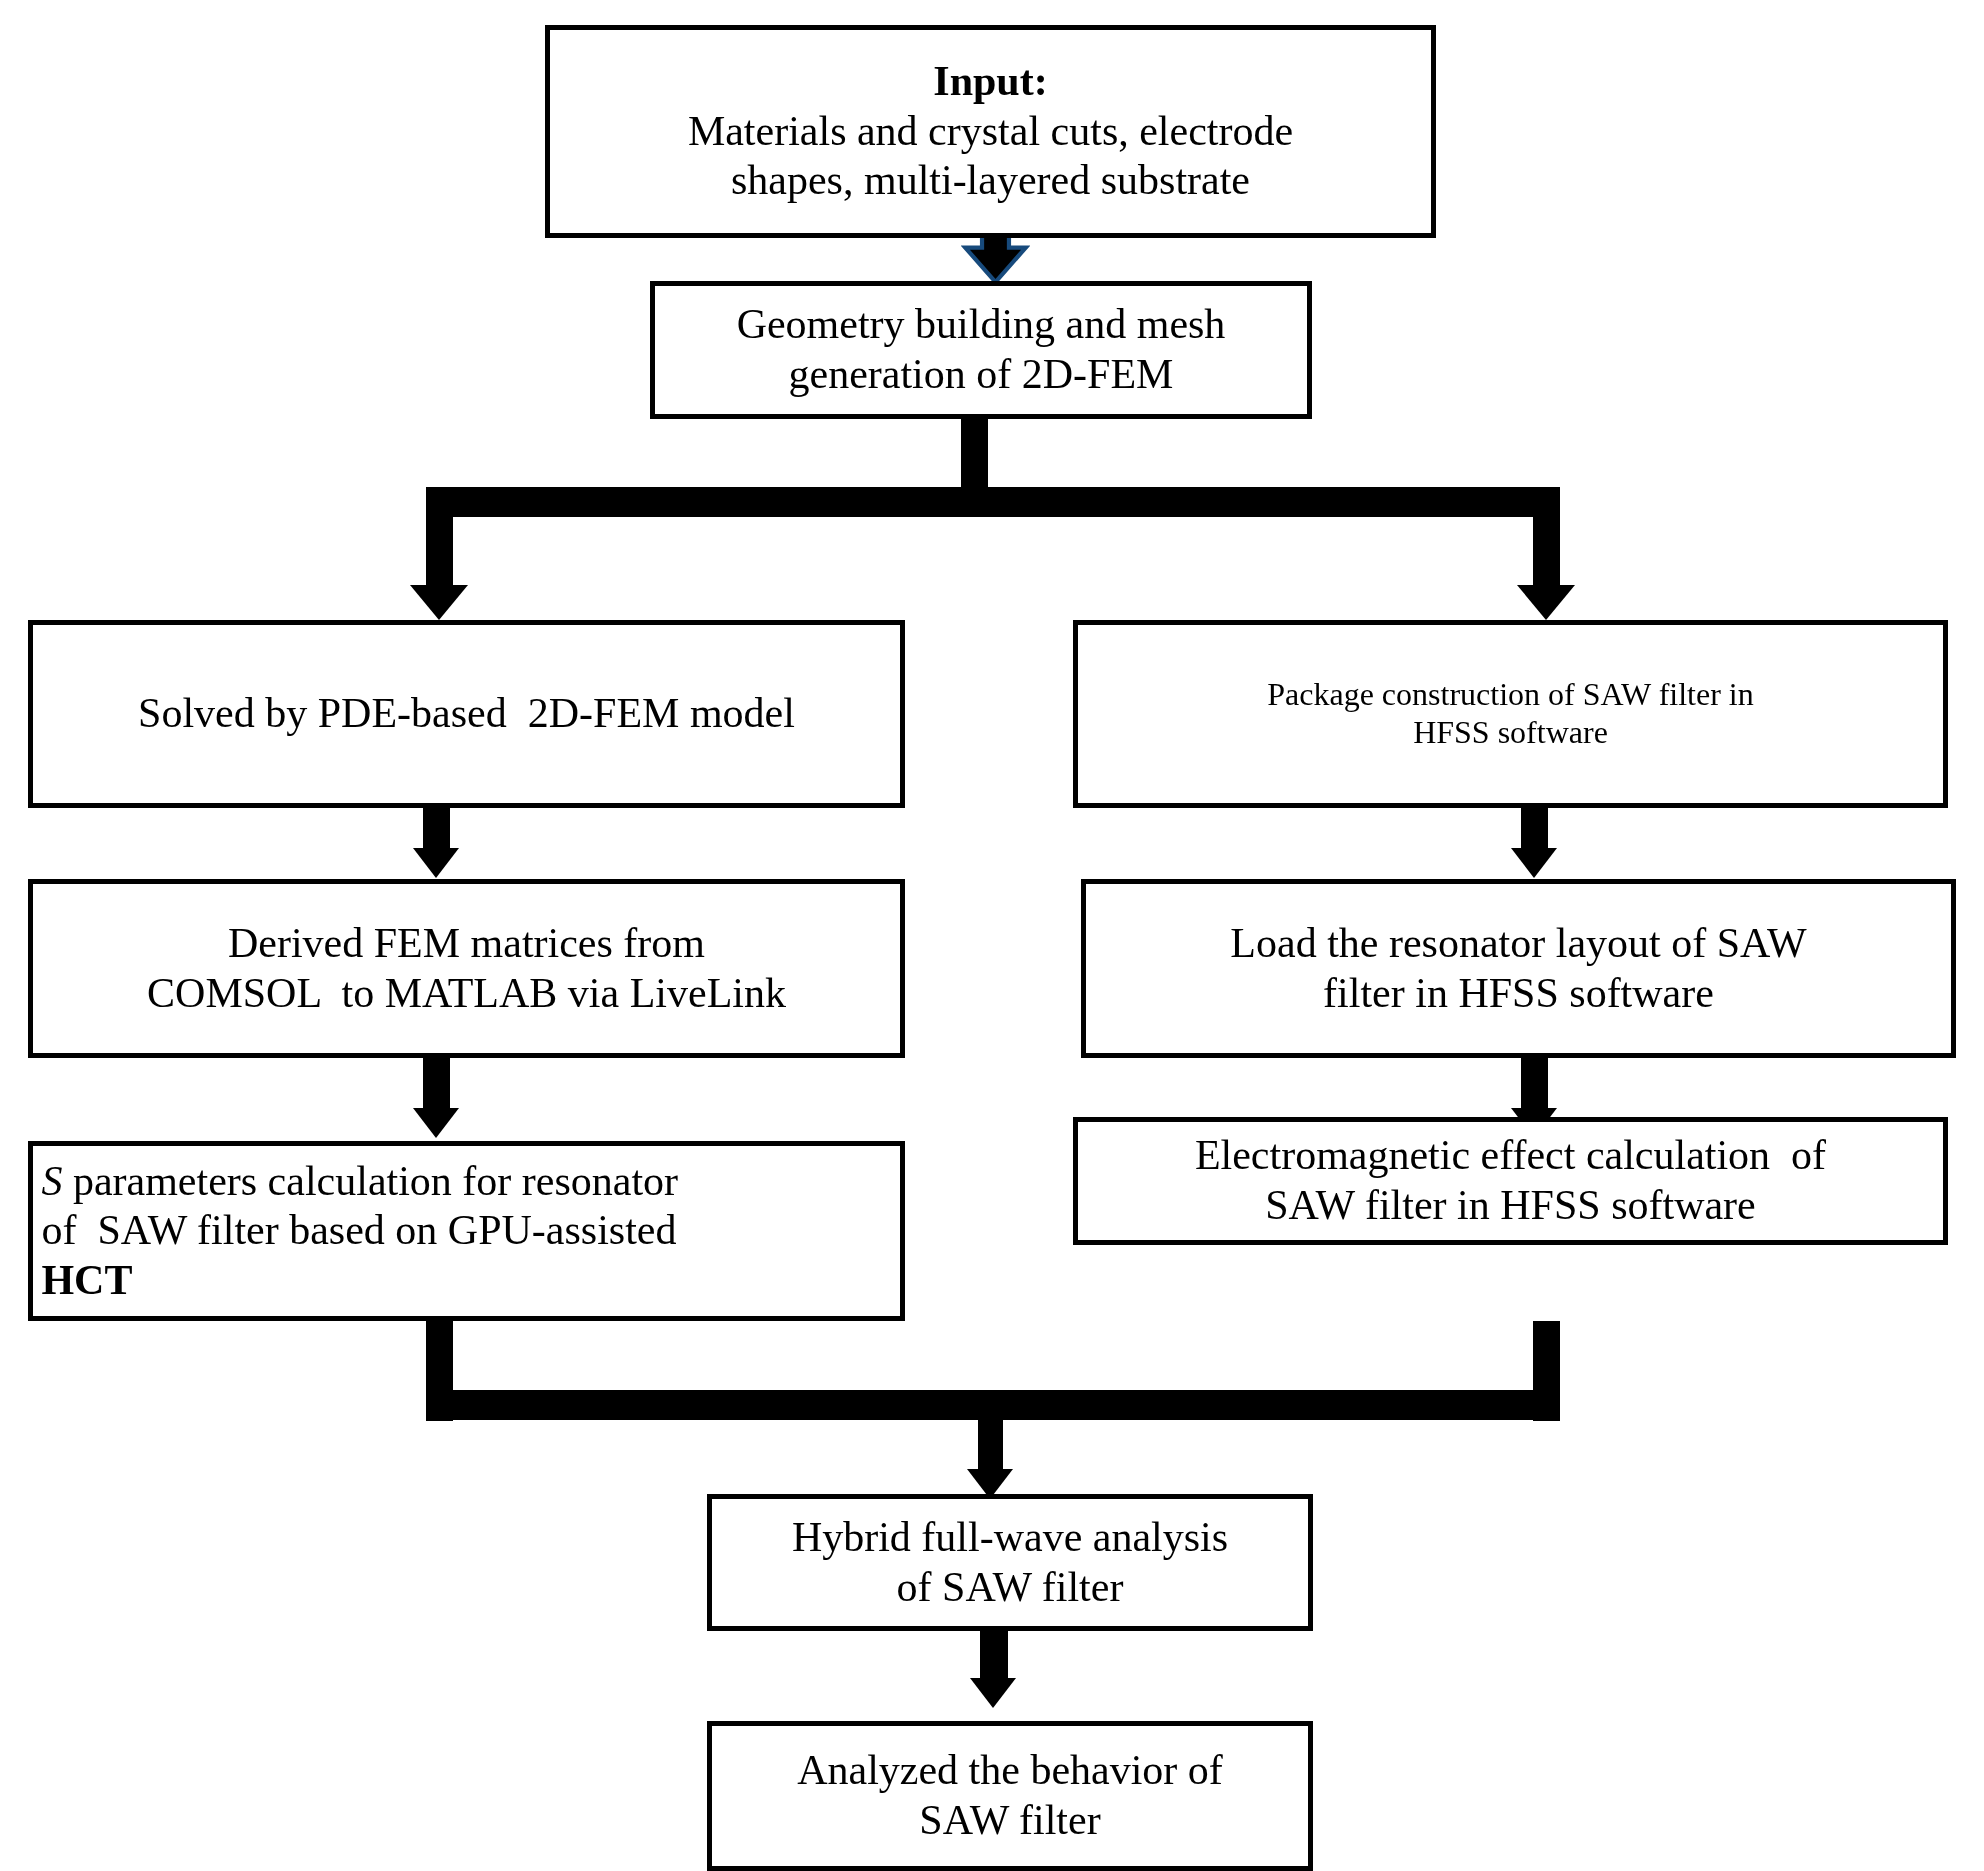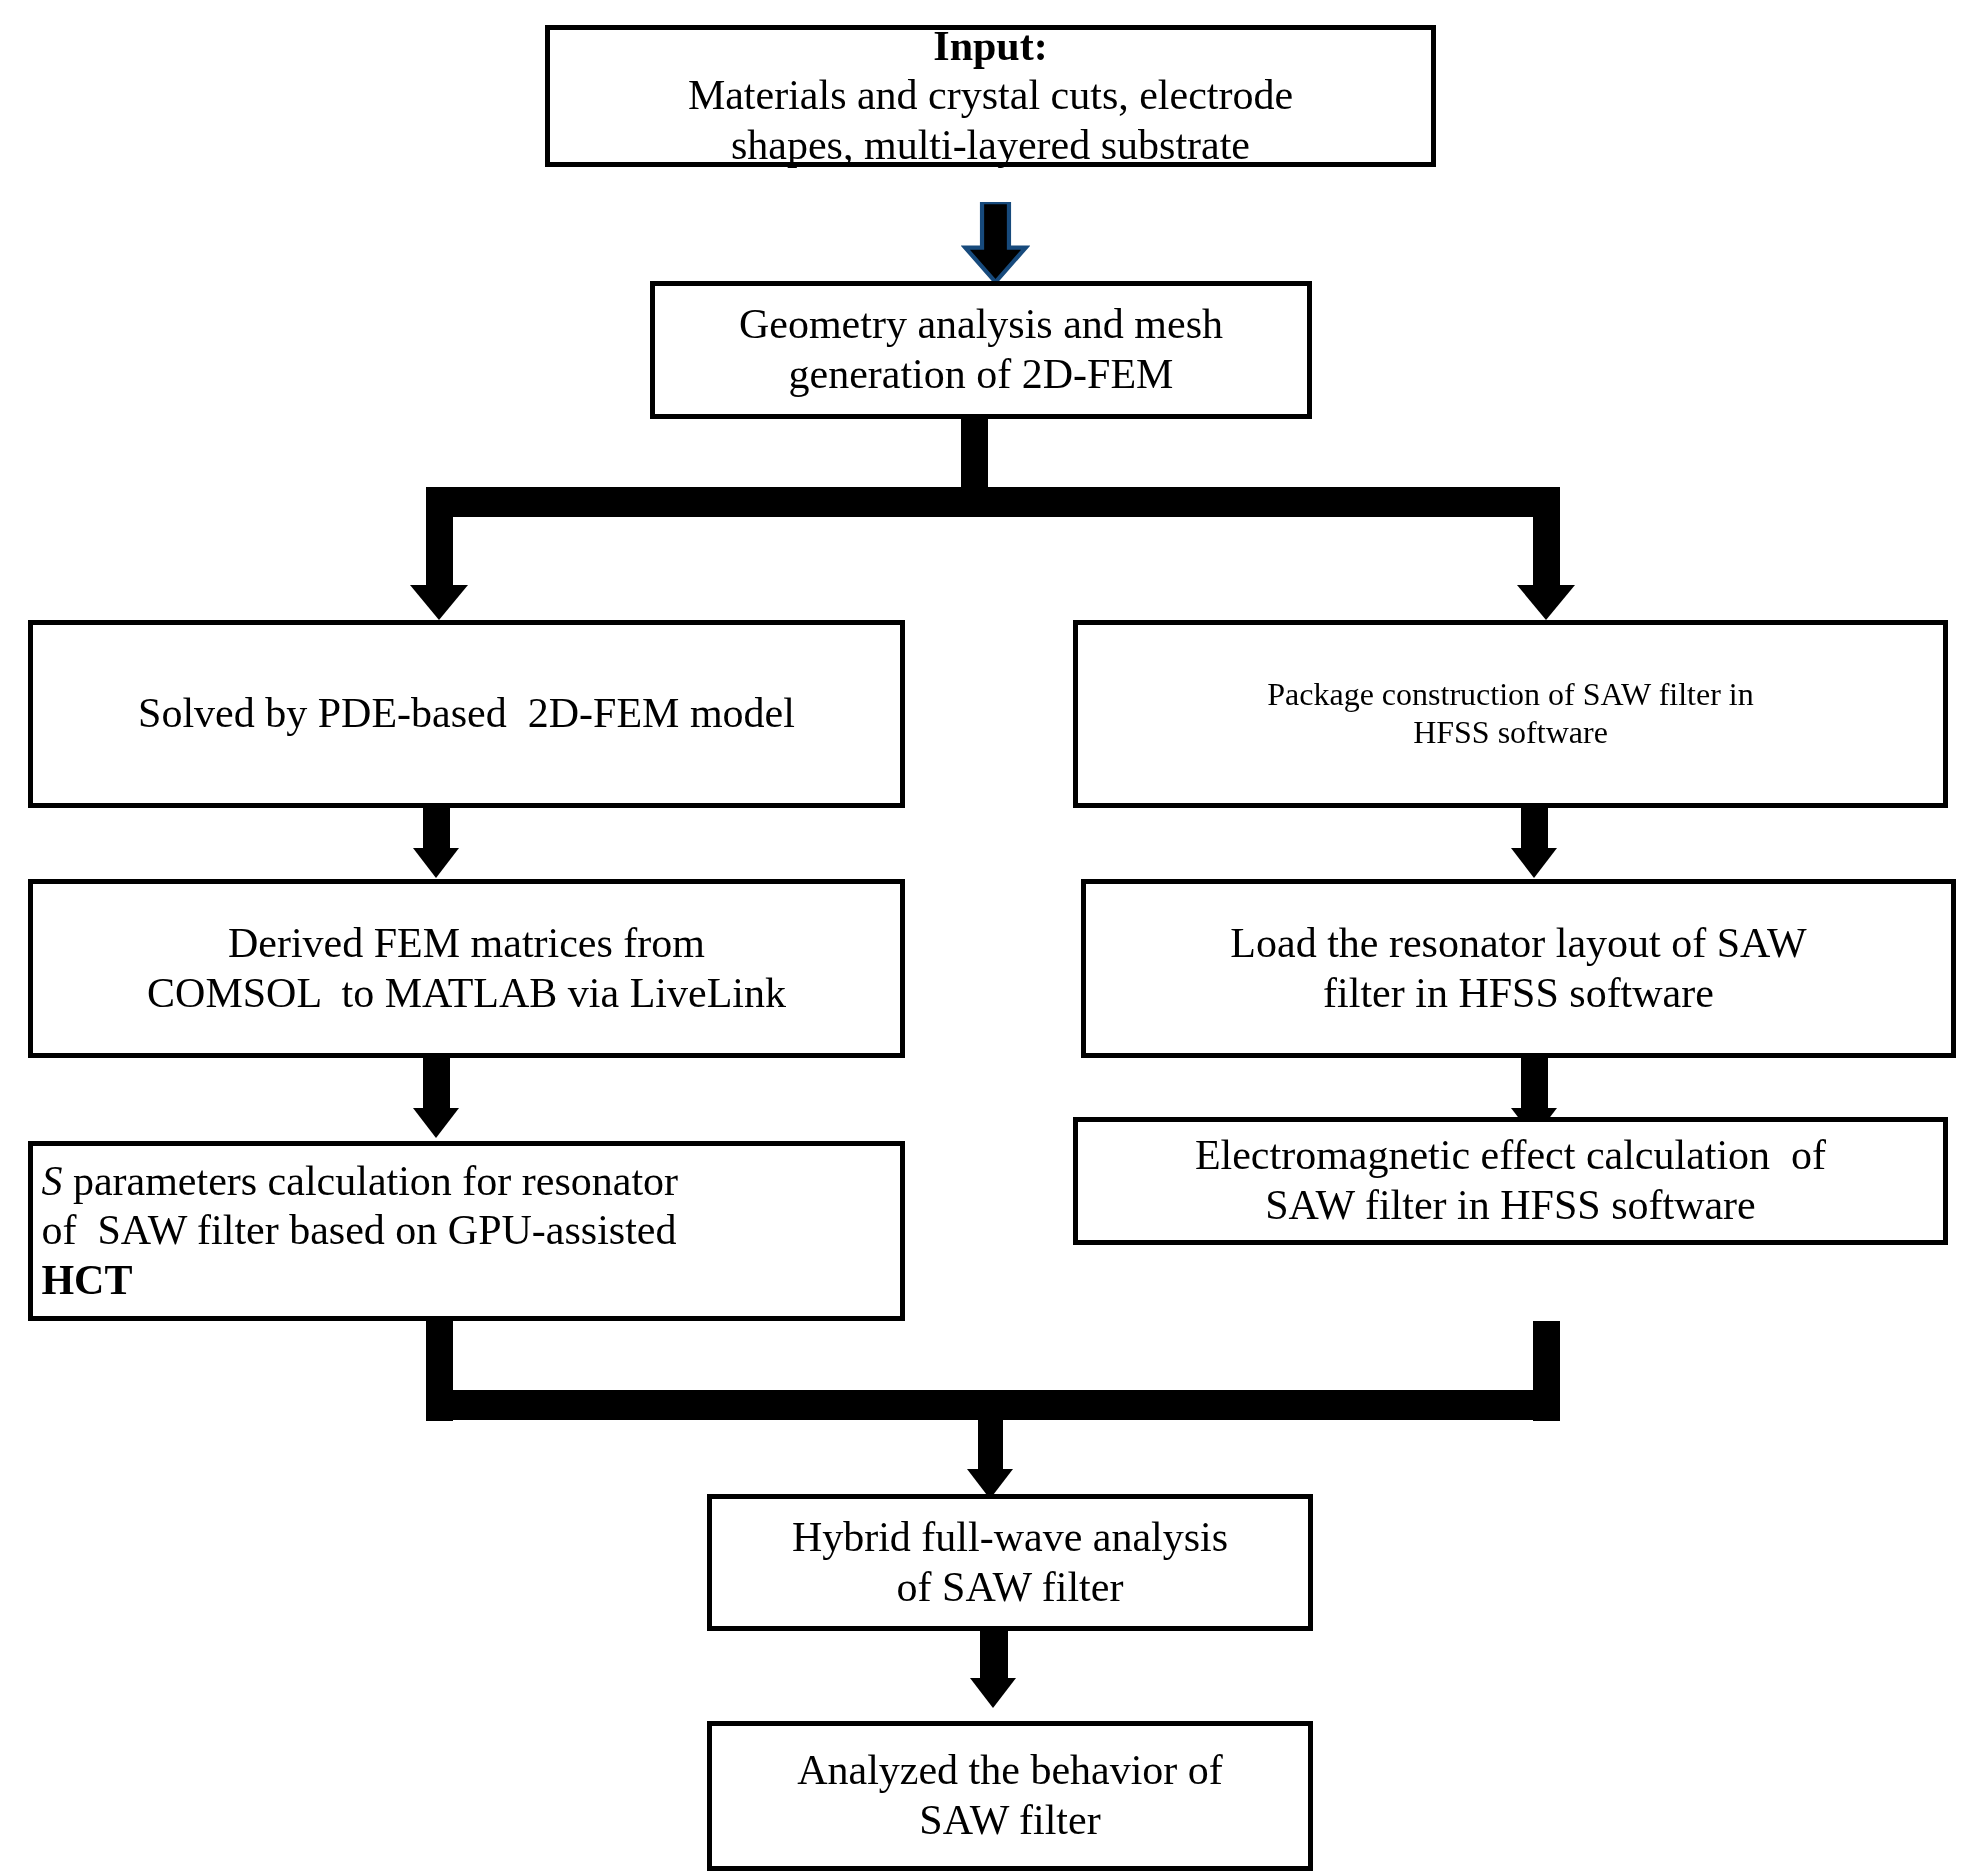--- a/index.html
+++ b/index.html
@@ -46,34 +46,34 @@
         border-top:30px solid #000000;}
 
   
   .blue-arrow{position:absolute;z-index:2;}
 </style>
 </head>
 <body>
 
 <div id="stage">
 
-  <div class="box" style="left:545px;top:25px;width:891px;height:142px;font-size:42px;justify-content:center;">
+  <div class="box" style="left:545px;top:25px;width:891px;height:213px;font-size:42px;justify-content:center;">
     <span class="ln b-bold">Input:</span>
     <span class="ln">Materials and crystal cuts, electrode</span>
     <span class="ln">shapes, multi-layered substrate</span>
   </div>
 
   <div class="blue-arrow" style="left:961px;top:202px;width:69px;height:81px;">
     <svg width="69" height="81" viewBox="0 0 82 96">
       <polygon points="25,0 57,0 57,54 77,54 41,95 5,54 25,54" fill="#000000" stroke="#174a7c" stroke-width="5"></polygon>
     </svg>
   </div>
 
   <div class="box" style="left:650px;top:281px;width:662px;height:138px;font-size:42px;">
-    <span class="ln">Geometry analysis and mesh</span>
+    <span class="ln">Geometry building and mesh</span>
     <span class="ln">generation of 2D-FEM</span>
   </div>
 
   <div class="vline" style="left:961px;top:419px;width:27px;height:74px;"></div>
 
   <div class="hline" style="left:426px;top:487px;width:1134px;height:30px;"></div>
 
   <div class="vline" style="left:426px;top:487px;width:27px;height:100px;"></div>
   <div class="atri" style="left:410px;top:585px;"></div>
 

